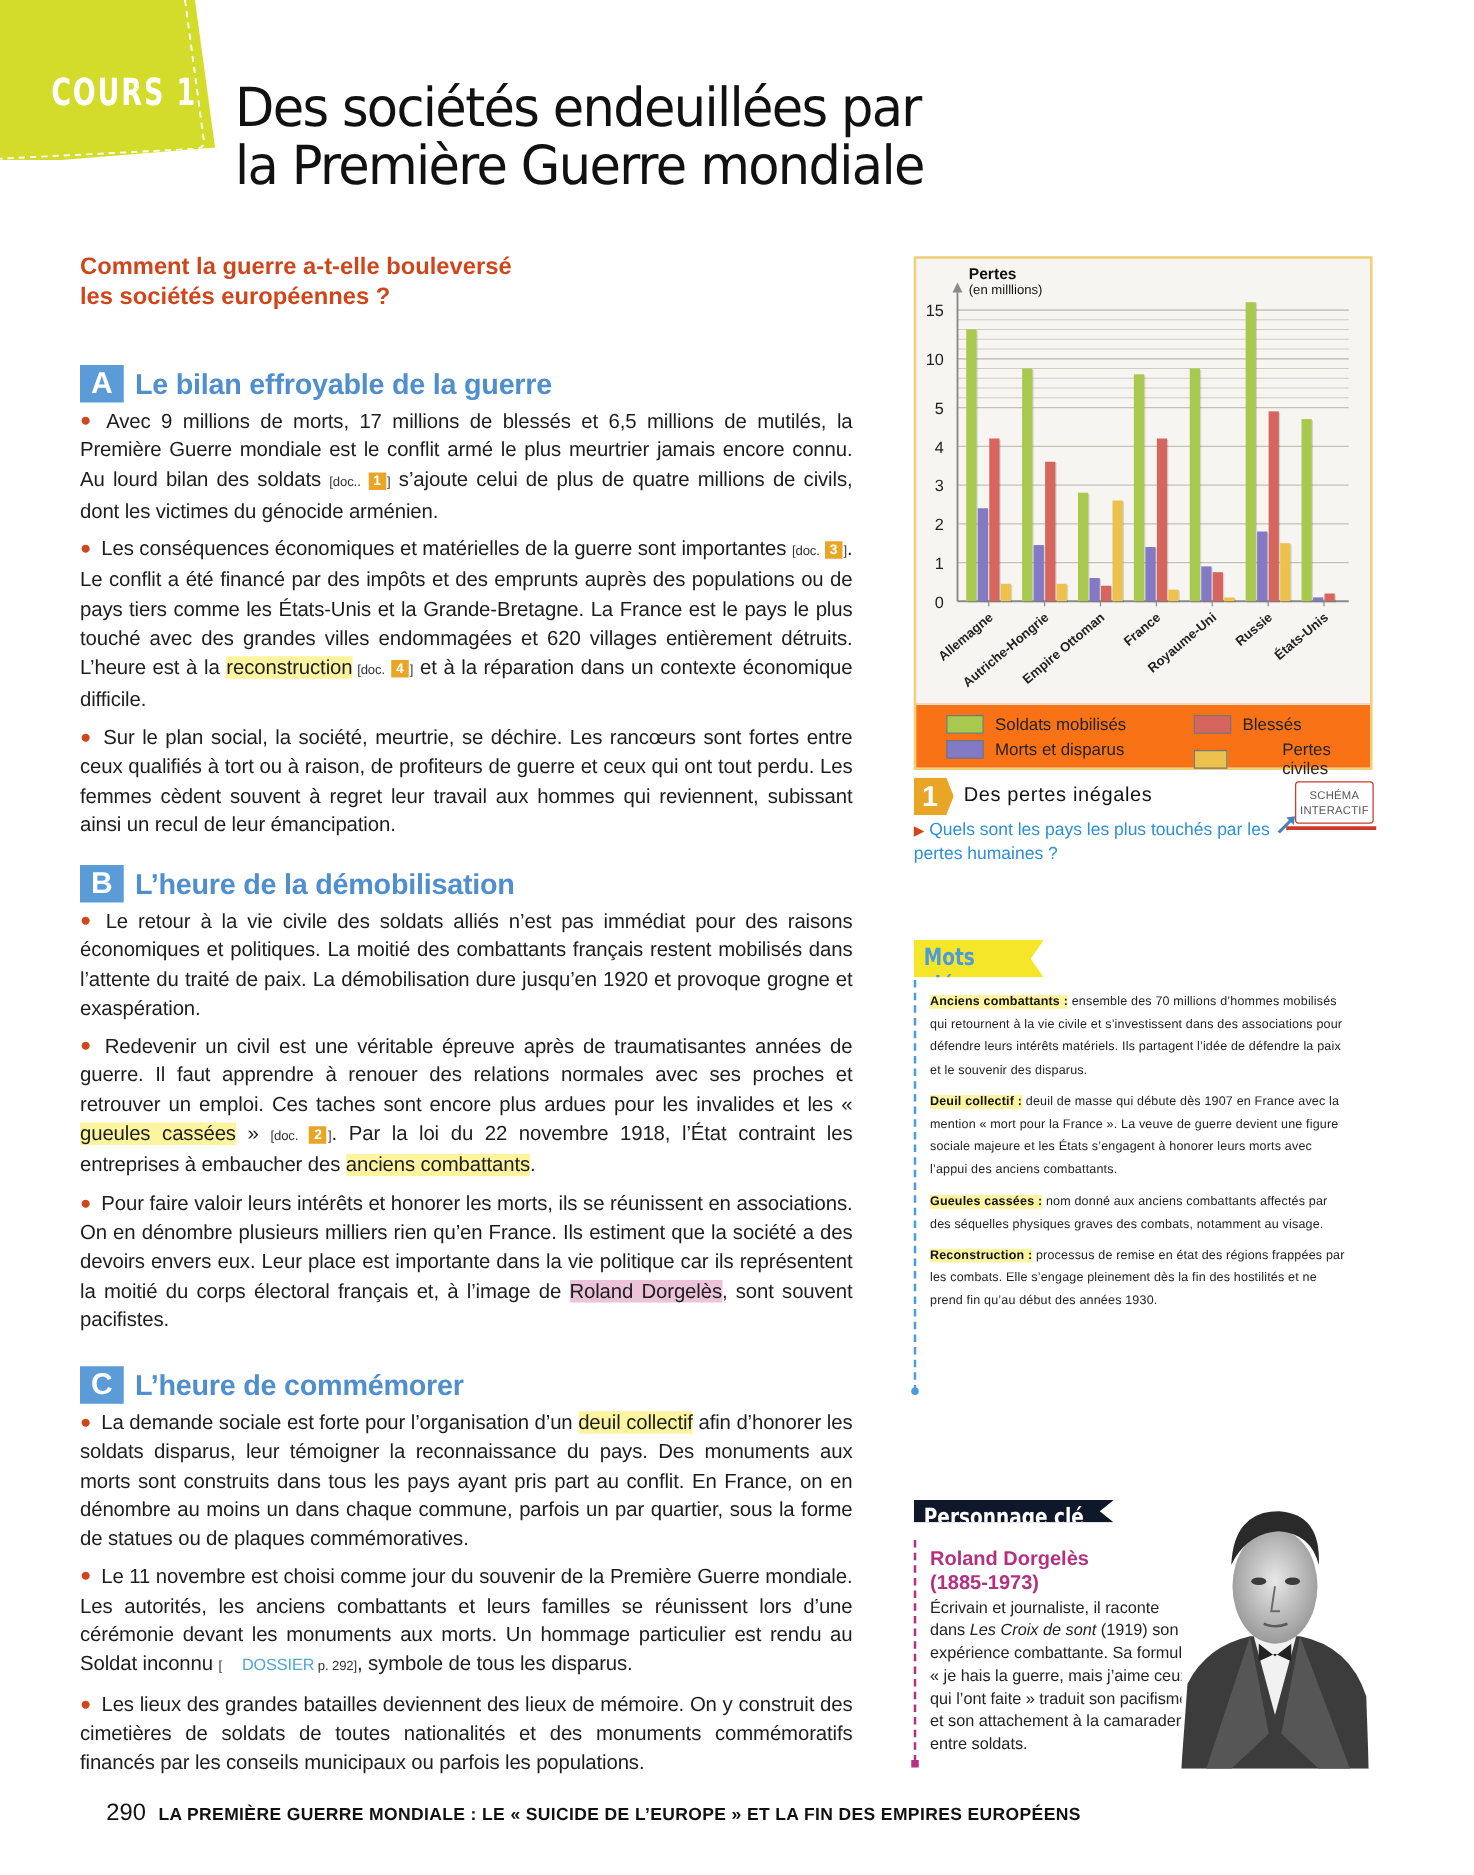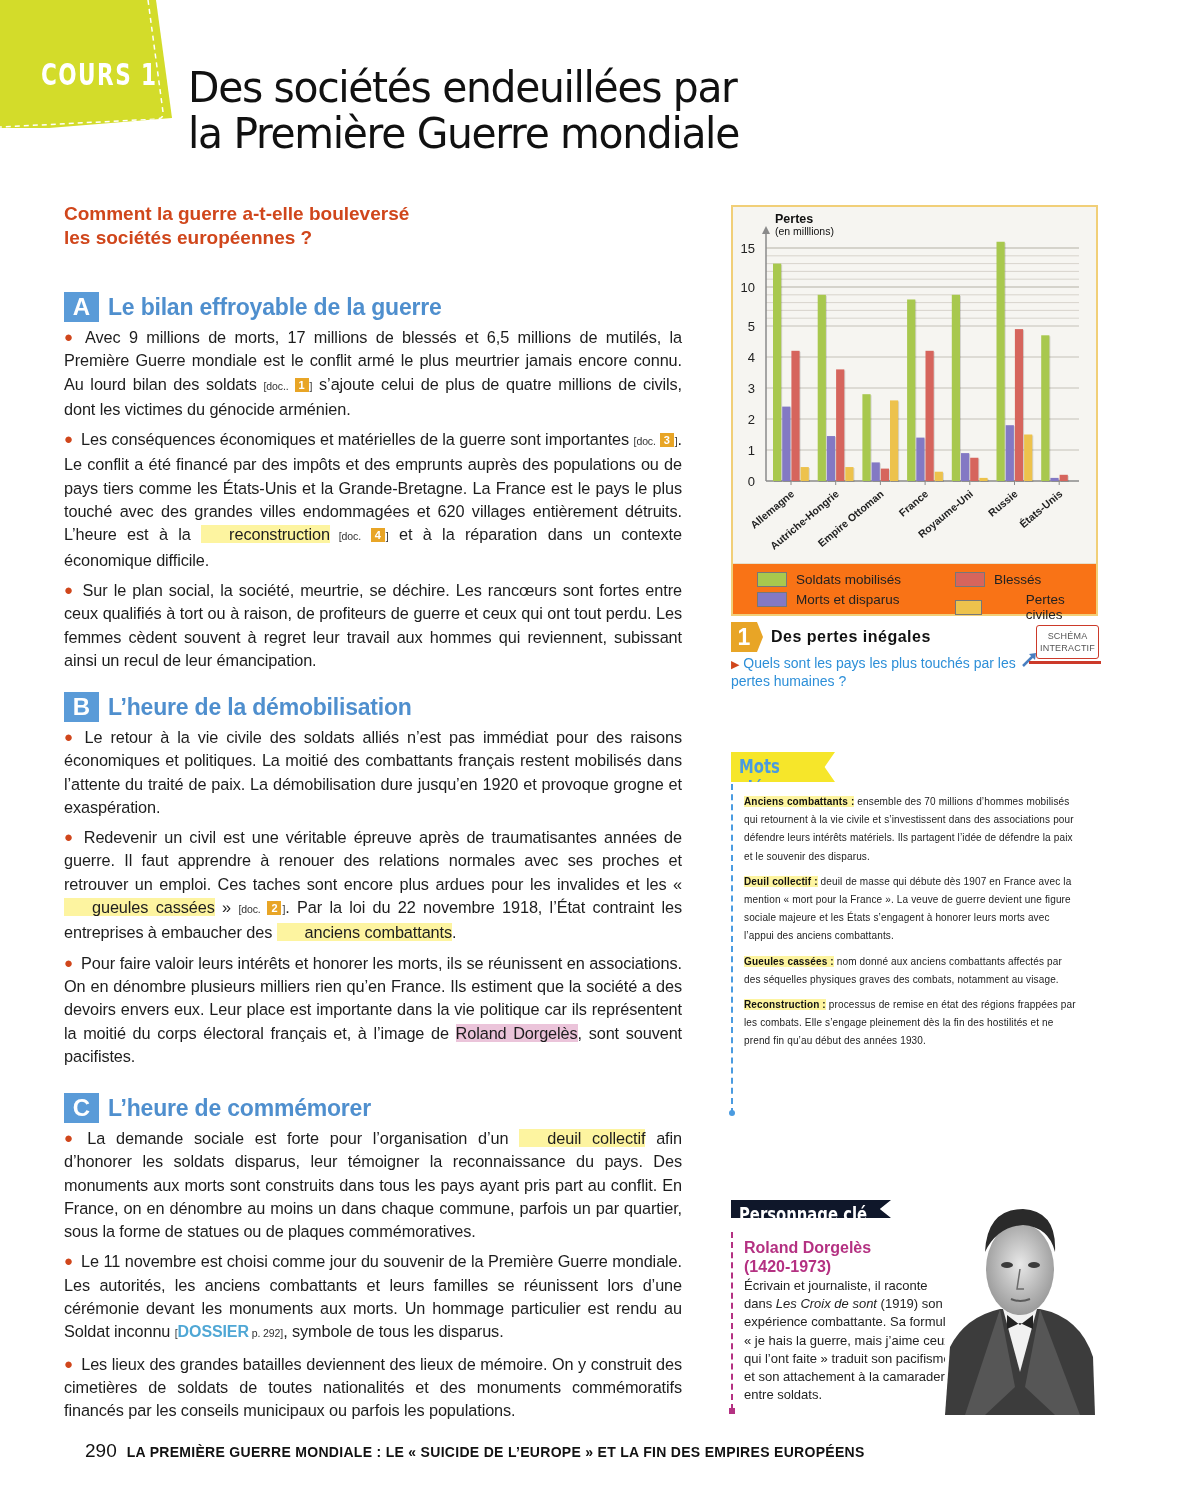--- a/index.html
+++ b/index.html
@@ -17,38 +17,38 @@
 
   
   .question { position: absolute; left: 64px; top: 202px; color: #d0461b; font-weight: bold; font-size: 19px; line-height: 24px; }
   .section { position: absolute; left: 64px; width: 618px; }
   .sec-head { display: flex; align-items: center; height: 30px; margin-bottom: 4px; }
   .sec-letter { width: 35px; height: 30px; background: #5a9bd8; color: #fff; font-weight: bold; font-size: 24px;
     display: flex; align-items: center; justify-content: center; }
   .sec-title { margin-left: 9px; color: #4f8fce; font-weight: bold; font-size: 23px; letter-spacing: -0.2px; }
   .para { font-size: 16.3px; line-height: 23.3px; text-align: justify; margin-bottom: 7px; color: #1d1d1d; letter-spacing: -0.1px; }
   .bullet { color: #d0461b; font-size: 15px; margin-right: 8px; position: relative; top: -1px; }
-  .hl { background: #fdf4a0; padding-left: 28px; }
+  .hl { background: #fdf4a0; }
   .hl-pink { background: #ebc4da; }
   .docref { font-size: 10.5px; color: #333; }
   .docnum { display: inline-block; background: #e8a526; color: #fff; font-weight: bold; font-size: 11px; width: 14px; height: 14px;
     line-height: 14px; text-align: center; margin: 0 1px; vertical-align: 1px; }
-  .dossier { color: #4fa7d5; font-weight: bold; font-size: 16px; }
+  .dossier { color: #4fa7d5; font-weight: normal; font-size: 13px; margin-left: 16px; }
 
   
   .chart-panel { position: absolute; left: 731px; top: 205px; width: 367px; height: 411px; border: 2px solid #f1cf78; background: #f6f5f1; }
   .chart-svg { position: absolute; left: 0; top: 0; }
   .legend { position: absolute; left: 0; top: 356px; width: 363px; height: 51px; background: #f97316; border-top: 1px solid #e6e0cc; }
   .legend-item { position: absolute; display: flex; align-items: center; font-size: 13.5px; color: #222; }
   .swatch { width: 30px; height: 15px; border: 1px solid #777; margin-right: 9px; }
 
   .doc-caption { position: absolute; left: 731px; top: 622px; width: 370px; }
   .doc-num-tag { position: absolute; left: 0; top: 0; width: 32px; height: 30px; background: #e8a526; color: #fff; font-weight: bold; font-size: 23px;
     display: flex; align-items: center; justify-content: center; clip-path: polygon(0 0, 26px 0, 32px 15px, 26px 30px, 0 30px); padding-right: 6px; }
-  .doc-title { position: absolute; left: 40px; top: 6px; font-weight: bold; font-size: 16px; letter-spacing: 0.5px; color: #111; }
+  .doc-title { position: absolute; left: 40px; top: 6px; font-weight: normal; font-size: 16px; letter-spacing: 0.5px; color: #111; }
   .doc-question { position: absolute; left: 0; top: 33px; width: 290px; color: #2d8fd8; font-size: 14px; line-height: 17px; }
   .schema-btn { position: absolute; left: 305px; top: 3px; width: 63px; height: 34px; border: 1.5px solid #cc3a2a; border-radius: 3px;
     background: #fff; color: #555; font-size: 9px; line-height: 12px; text-align: center; padding-top: 4px; letter-spacing: 0.2px; }
   .schema-underline { position: absolute; left: 298px; top: 39px; width: 72px; height: 3px; background: #cc3a2a; }
   .schema-arrow { position: absolute; left: 290px; top: 30px; }
 
   
   .mots-flag { position: absolute; left: 731px; top: 752px; width: 104px; height: 30px; background: #f6e62a;
     clip-path: polygon(0 0, 100% 0, 90% 50%, 100% 100%, 0 100%); }
   .mots-flag span { position: absolute; left: 8px; top: 3px; color: #4a9be0; font-family: "DejaVu Sans", sans-serif; font-weight: bold; font-size: 19px;
@@ -291,21 +291,21 @@
   <p class="mot"><span class="mot-term">Reconstruction :</span><span> processus de remise en état des régions frappées par les combats. Elle s’engage pleinement dès la fin des hostilités et ne prend fin qu’au début des années 1930.</span></p>
 </div>
 
 <div class="perso-flag">
     <span>Personnage clé</span>
   </div>
 <div class="dash-line-pink"></div>
 <div class="dash-dot-pink"></div>
 <div class="perso-name">
   <div>Roland Dorgelès</div>
-  <div>(1420-1973)</div>
+  <div>(1885-1973)</div>
 </div>
 <div class="perso-bio">
   <span>Écrivain et journaliste, il raconte dans </span><i>Les Croix de sont</i><span> (1919) son expérience combattante. Sa formule « je hais la guerre, mais j’aime ceux qui l’ont faite » traduit son pacifisme et son attachement à la camaraderie entre soldats.</span>
 </div>
 <svg class="portrait" viewBox="0 0 150 218">
   <defs>
     <radialGradient id="face" cx="50%" cy="45%" r="55%">
         <stop offset="0" stop-color="#e8e8e8"></stop>
         <stop offset="1" stop-color="#9a9a9a"></stop>
       </radialGradient>

